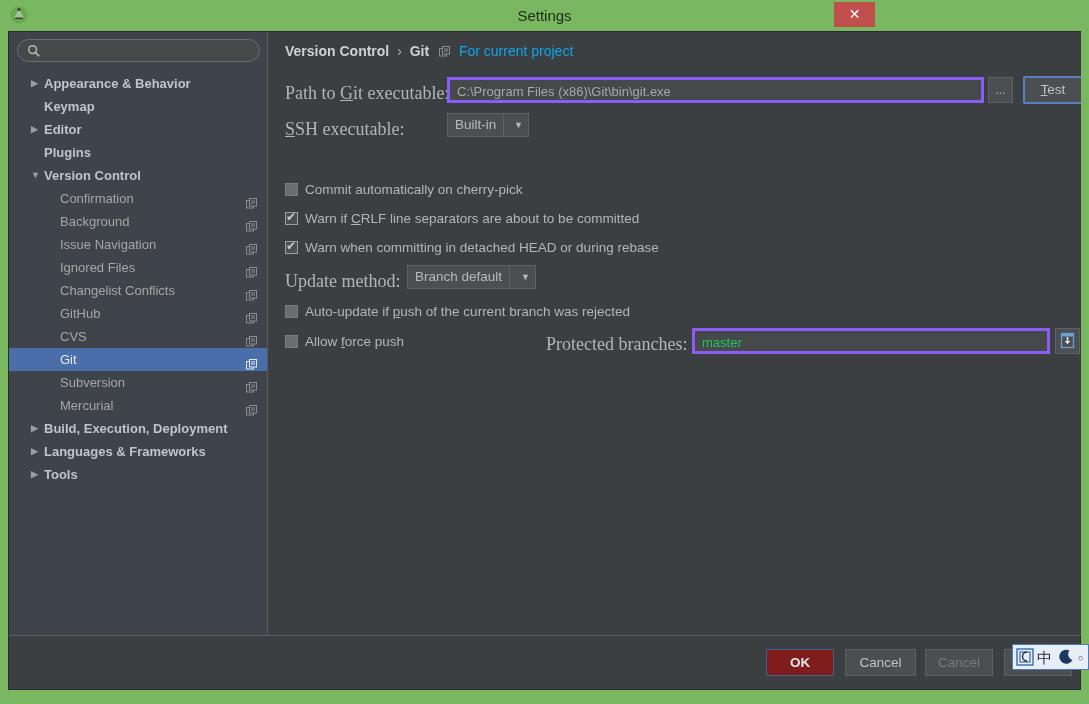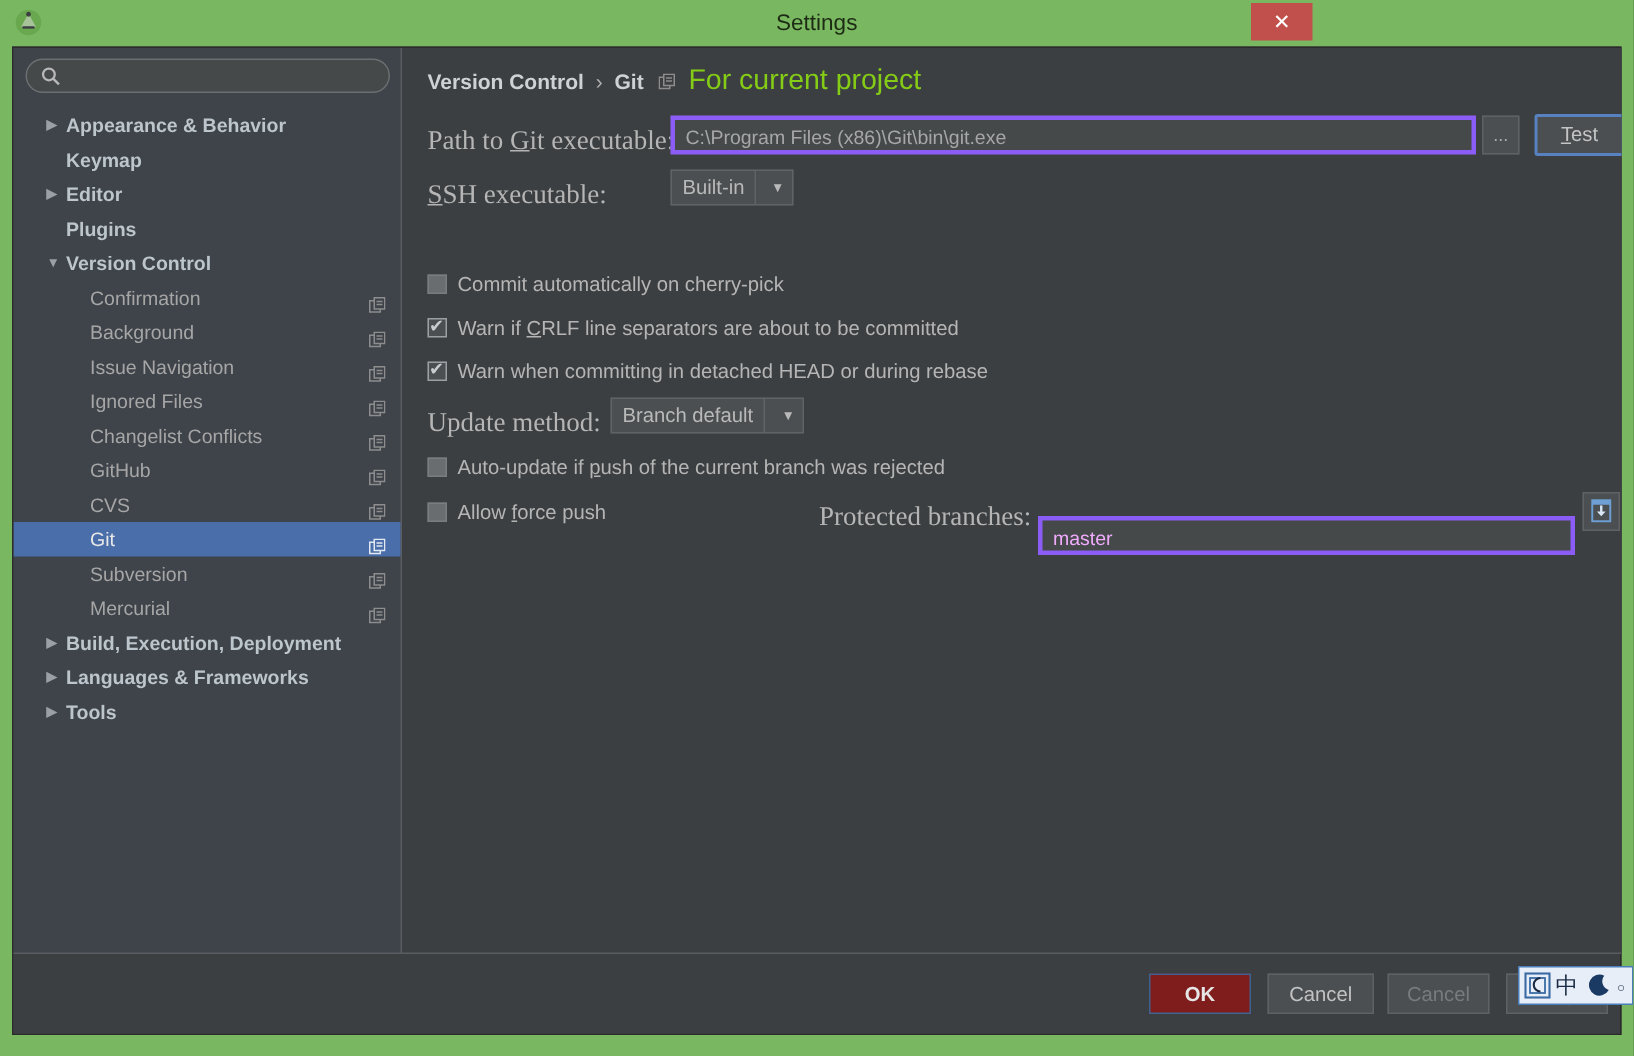--- a/index.html
+++ b/index.html
@@ -115,39 +115,39 @@
   .breadcrumb {
     position: absolute; left: 17px; top: 11px;
     font-size: 14px; color: #c0c0c0; white-space: nowrap;
   }
   .bc-bold { font-weight: bold; color: #cfd2d4; }
   .bc-sep { color: #b0b0b0; margin: 0 4px; }
   .bc-scope-icon {
     display: inline-block; vertical-align: -1px;
     width: 11px; height: 11px; margin: 0 5px 0 6px;
   }
-  .bc-scope { color: #84cc16; font-size: 19px; }
+  .bc-scope { color: #0ea5e9; font-size: 14px; }
 
   .lbl {
     position: absolute;
     font-size: 18px; color: #b5b5b5; white-space: nowrap; font-family: Liberation Serif, serif;
   }
   .mn { text-decoration: underline; }
 
   .textfield {
     position: absolute;
     background: #45494a;
     border: 3px solid #8b5cf6;
     box-sizing: border-box;
     color: #a7a7a7; font-size: 13px;
     padding: 0 7px;
     line-height: 24px;
     white-space: nowrap; overflow: hidden;
   }
-  .textfield.placeholder { color: #f0abfc; margin-top: 16px; }
+  .textfield.placeholder { color: #22c55e; }
 
   .sq-btn {
     position: absolute;
     background: #4b4f51;
     border: 1px solid #5e6264;
     box-sizing: border-box;
     color: #b0b0b0; font-size: 12px;
     text-align: center;
     cursor: pointer;
   }

